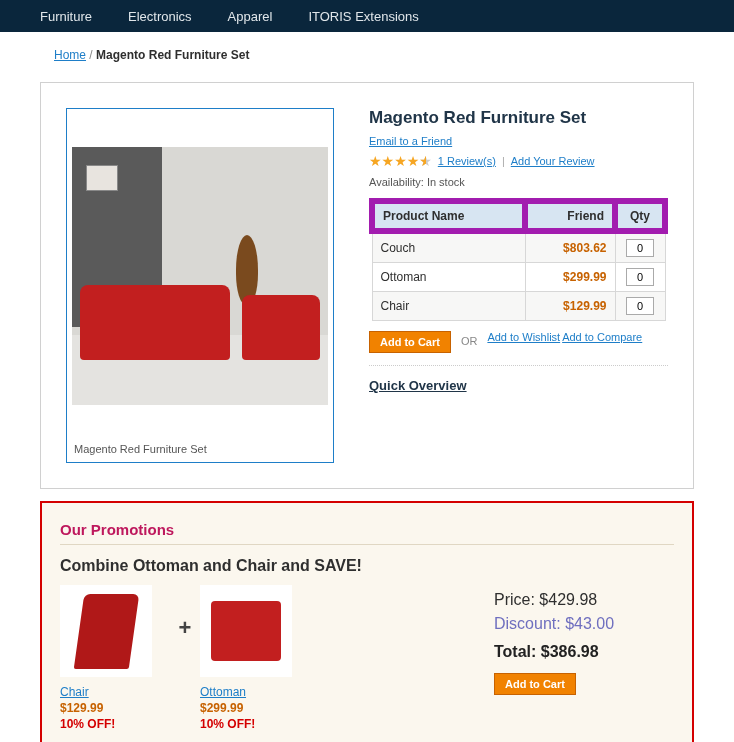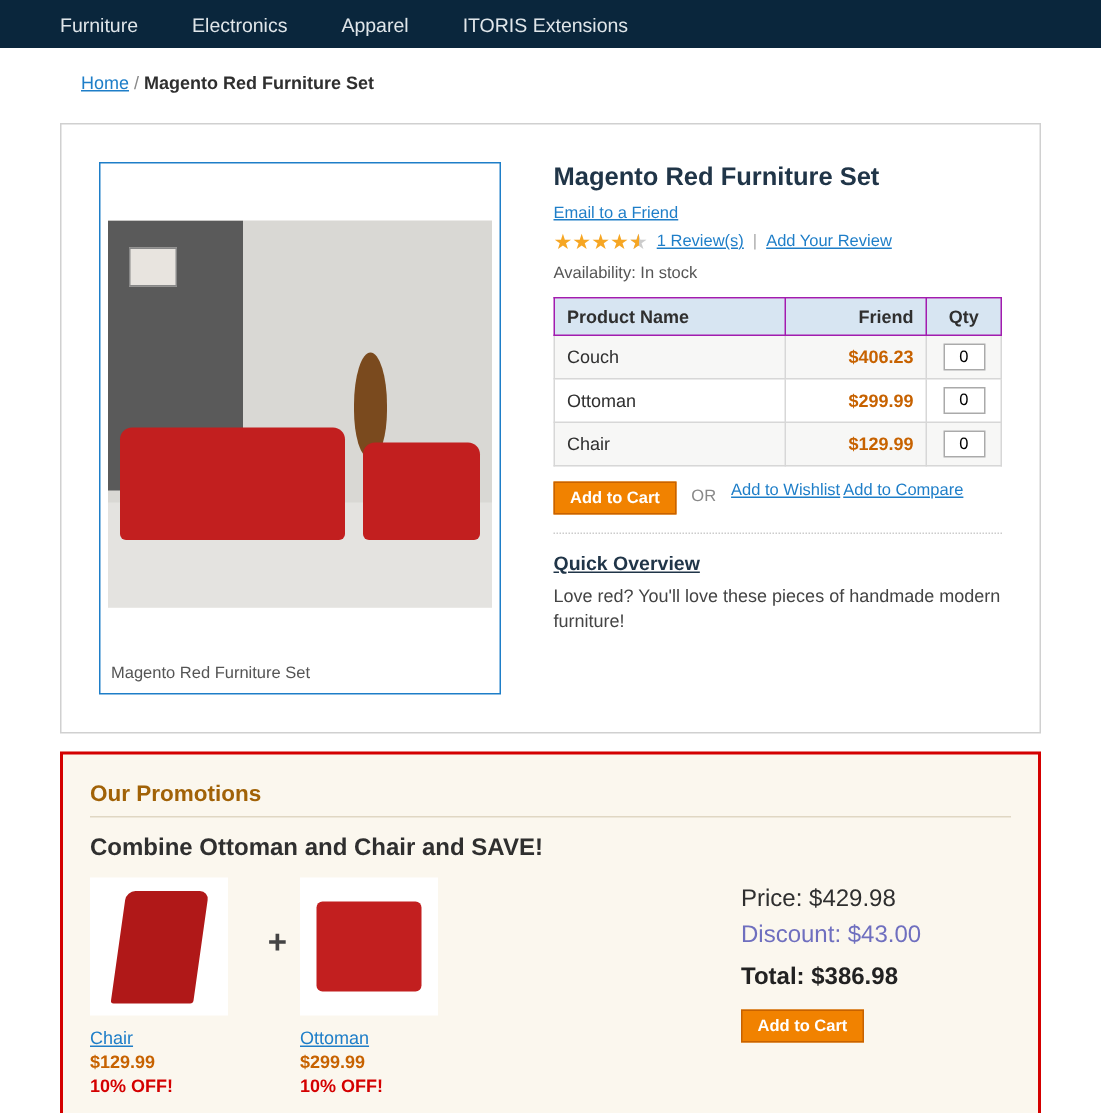--- a/index.html
+++ b/index.html
@@ -29,36 +29,36 @@
 .prod-title { font-size: 17px; font-weight: bold; color: #203548; margin-bottom: 6px; }
 .link { color: #1e7ec8; text-decoration: underline; font-size: 11px; }
 .review-line { display: flex; align-items: center; gap: 6px; margin: 6px 0 8px 0; font-size: 11px; }
 .stars { display: inline-flex; }
 .stars span { color: #f6a623; font-size: 14px; line-height: 1; }
 .stars .half { color: #ccc; position: relative; }
 .stars .half::before { content: "★"; color: #f6a623; position: absolute; left:0; top:0; width:50%; overflow:hidden; }
 .pipe { color: #aaa; }
 .avail { font-size: 11px; color: #555; margin-bottom: 10px; }
 table.options { width: 100%; border-collapse: collapse; font-size: 12px; }
-table.options th { background: #d7e5f2; border: 1px solid #a21caf; padding: 5px 8px; text-align: left; font-weight: bold; color: #2f2f2f; }
+table.options th { background: #d7e5f2; border: 6px solid #a21caf; padding: 5px 8px; text-align: left; font-weight: bold; color: #2f2f2f; }
 table.options th.price, table.options th.qty { text-align: right; }
 table.options th.qty { width: 50px; text-align: center; }
 table.options td { border: 1px solid #d7d7d7; padding: 5px 8px; background: #f7f7f6; }
 table.options tr:nth-child(odd) td { background: #fff; }
 table.options td.price { text-align: right; color: #c76200; font-weight: bold; }
 table.options td.qty { text-align: center; width: 50px; }
 table.options input.qtyin { width: 28px; height: 18px; text-align: center; border: 1px solid #aaa; font-size: 11px; }
 .cart-row { display: flex; align-items: flex-start; gap: 10px; margin-top: 10px; padding-bottom: 12px; border-bottom: 1px dotted #ccc; }
 .btn-orange { background: #f18200; border: 1px solid #c76200; color: #fff; font-weight: bold; font-size: 11px; padding: 4px 10px; cursor: pointer; }
 .or { color: #888; font-size: 11px; padding-top: 4px; text-align: right; }
 .side-links { display: flex; flex-direction: row; gap: 2px; }
 .overview-h { font-weight: bold; color: #203548; font-size: 13px; margin-top: 12px; margin-bottom: 6px; text-decoration: underline; }
 .overview-t { font-size: 12px; color: #444; line-height: 1.4; }
 .promo-wrap { margin: 12px 40px 20px 40px; border: 2px solid #d40000; background: #fbf7ee; padding: 18px 18px 22px 18px; }
-.promo-h { color: #a16207; font-size: 15px; font-weight: bold; border-bottom: 1px solid #e0d7c3; padding-bottom: 6px; margin-bottom: 12px; }
+.promo-h { color: #be185d; font-size: 15px; font-weight: bold; border-bottom: 1px solid #e0d7c3; padding-bottom: 6px; margin-bottom: 12px; }
 .promo-sub { font-size: 16px; color: #2f2f2f; font-weight: bold; margin-bottom: 10px; }
 .promo-row { display: flex; align-items: flex-start; }
 .promo-item { width: 110px; }
 .promo-img { width: 92px; height: 92px; background: #fff; display: flex; align-items: center; justify-content: center; }
 .chair-shape { width: 55px; height: 75px; background: #b01818; border-radius: 6px 6px 2px 2px; transform: skewX(-8deg); }
 .cube-shape { width: 70px; height: 60px; background: #c21f1f; border-radius: 4px; }
 .plus { font-size: 22px; font-weight: bold; color: #444; width: 30px; text-align: center; padding-top: 30px; }
 .promo-name { color: #1e7ec8; text-decoration: underline; font-size: 12px; display: block; margin-top: 8px; }
 .promo-price { color: #c76200; font-weight: bold; font-size: 12px; margin-top: 2px; }
 .promo-disc { color: #d40000; font-weight: bold; font-size: 12px; margin-top: 2px; }
@@ -126,21 +126,21 @@
 
         <table class="options">
           <tbody>
               <tr>
             <th>Product Name</th>
             <th class="price">Friend</th>
             <th class="qty">Qty</th>
           </tr>
           <tr>
             <td>Couch</td>
-            <td class="price">$406.23</td>
+            <td class="price">$803.62</td>
             <td class="qty"><input class="qtyin" value="0" style=""></td>
           </tr>
           <tr>
             <td>Ottoman</td>
             <td class="price">$299.99</td>
             <td class="qty"><input class="qtyin" value="0" style=""></td>
           </tr>
           <tr>
             <td>Chair</td>
             <td class="price">$129.99</td>
@@ -152,21 +152,20 @@
         <div class="cart-row">
           <button class="btn-orange">Add to Cart</button>
           <span class="or">OR</span>
           <div class="side-links">
             <a href="#" class="link">Add to Wishlist</a>
             <a href="#" class="link">Add to Compare</a>
           </div>
         </div>
 
         <div class="overview-h">Quick Overview</div>
-        <div class="overview-t">Love red? You'll love these pieces of handmade modern furniture!</div>
       </div>
     </div>
   </div>
 
   <div class="promo-wrap">
     <div class="promo-h">Our Promotions</div>
     <div class="promo-sub">Combine Ottoman and Chair and SAVE!</div>
     <div class="promo-row">
       <div class="promo-item">
         <div class="promo-img">

